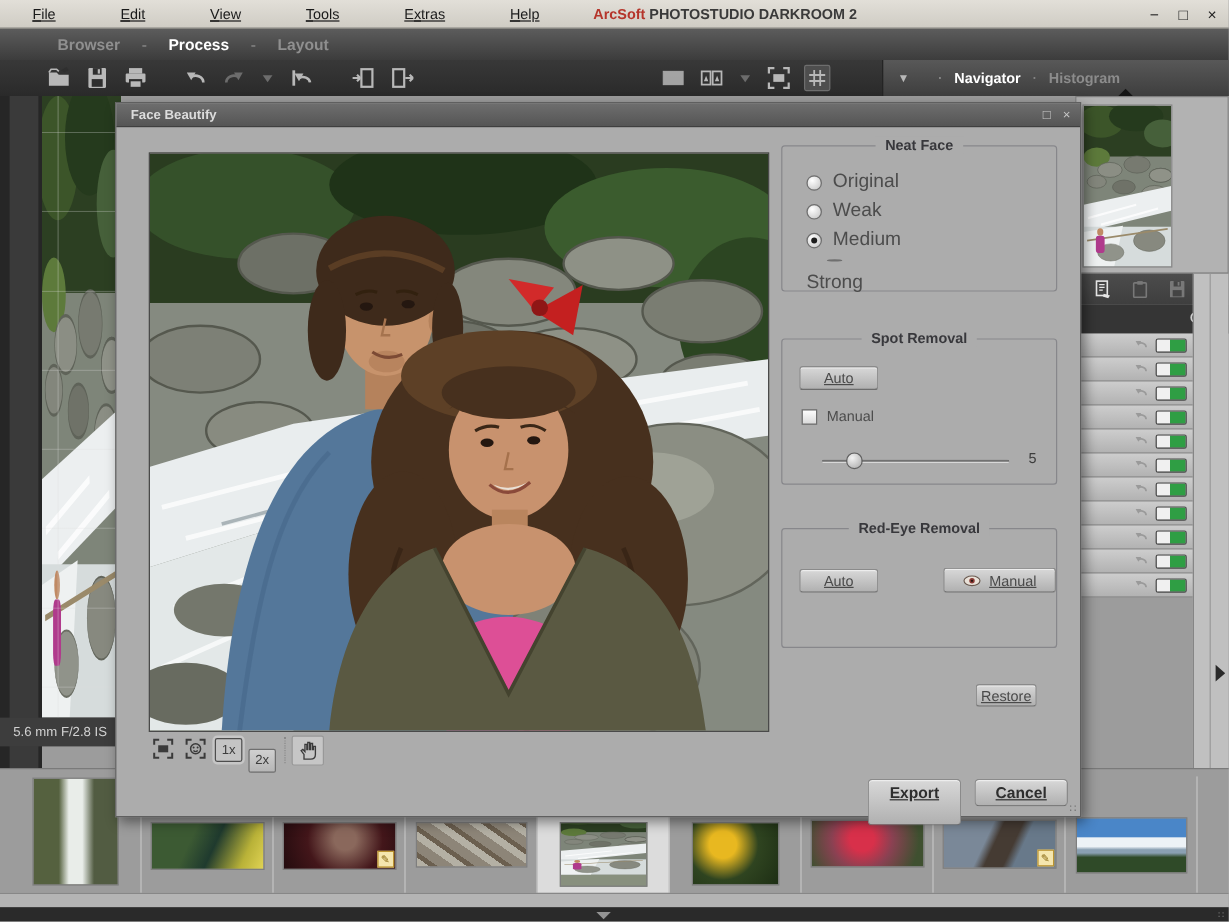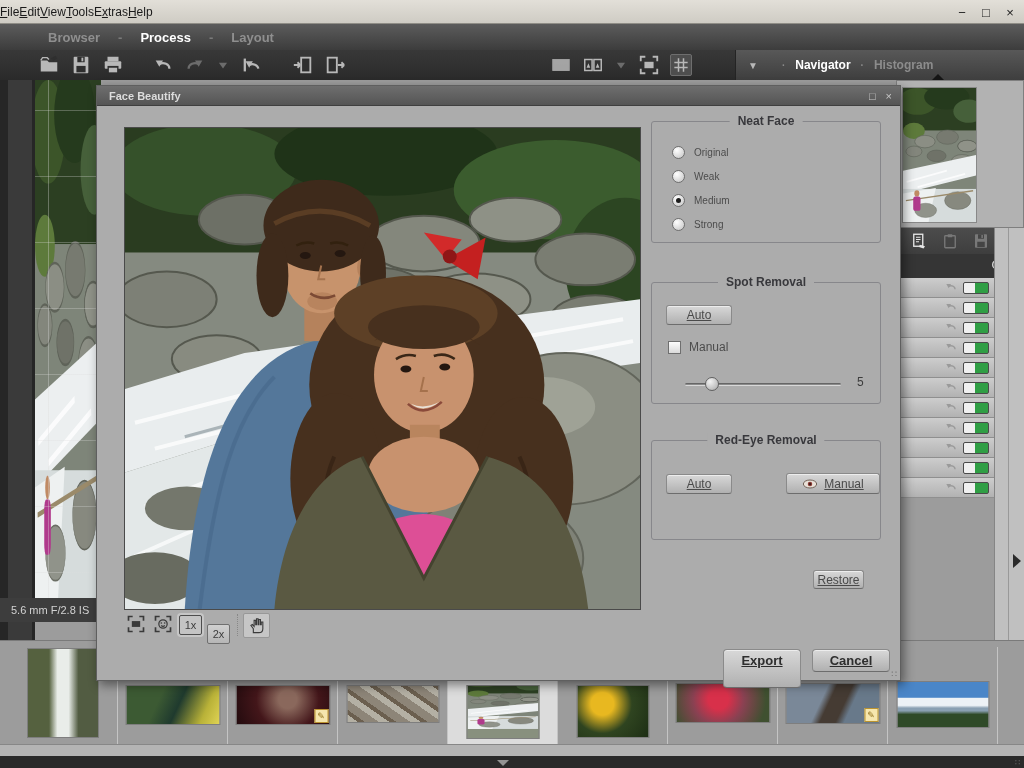--- a/index.html
+++ b/index.html
@@ -4,21 +4,21 @@
 <style>
   * { margin:0; padding:0; box-sizing:border-box; }
   html,body { width:1024px; height:768px; overflow:hidden; }
   body { font-family:"Liberation Sans", sans-serif; background:#9c9c9c; position:relative; }
   .abs { position:absolute; }
 
   
   #menubar { position:absolute; left:0; top:0; width:1024px; height:24px;
     background:linear-gradient(#e2dfd8,#cfccc4); border-bottom:1px solid #8f8d86;
     display:flex; align-items:center; font-size:12px; color:#1a1a1a; }
-  .menu-item { padding:0 0; cursor:default; }
+  .menu-item { padding:0 27px; cursor:default;text-decoration:underline; }
   .menu-item u { text-decoration:underline; }
   #app-title { position:absolute; left:50%; top:0; transform:translateX(-8%);
     height:24px; line-height:24px; font-weight:bold; font-size:12px; white-space:nowrap; }
   #app-title .brand { color:#b5352b; }
   #app-title .rest { color:#3a3a3a; }
   #win-controls { position:absolute; right:6px; top:0; height:24px; display:flex; gap:8px;
     align-items:center; font-size:13px; color:#222; }
   #win-controls span { width:16px; text-align:center; cursor:default; }
 
   
@@ -154,21 +154,21 @@
 
   
   .group { position:absolute; left:554px; width:230px; border:1px solid #87878b; border-radius:3px; }
   .group .legend { position:absolute; top:-8px; left:50%; transform:translateX(-50%); background:#acacac;
     padding:0 8px; font-size:12px; font-weight:bold; color:#38383c; white-space:nowrap; }
   .radio-row { position:absolute; left:20px; height:16px; display:flex; align-items:center; gap:9px; }
   .radio { width:13px; height:13px; border-radius:50%; border:1px solid #6f6f6f;
     background:radial-gradient(circle at 35% 30%, #ffffff, #c2c2c2); position:relative; }
   .radio.sel::after { content:""; position:absolute; left:3px; top:3px; width:5px; height:5px;
     border-radius:50%; background:#1d1d1d; }
-  .radio-label { font-size:10px; color:#4c4c4c; }
+  .radio-label { font-size:16px; color:#4c4c4c; }
   .btn { position:absolute; background:linear-gradient(#d8d8d8,#b0b0b0); border:1px solid #8a8a8a;
     border-bottom-color:#6d6d6d; border-radius:3px; color:#4a4a4a; font-size:12px; text-align:center;
     box-shadow:inset 0 1px 0 rgba(255,255,255,.55); cursor:default;text-decoration:underline; }
   .btn.big { font-weight:bold; font-size:13px; border-radius:4px; color:#2e2e2e; }
   .checkbox-row { position:absolute; display:flex; align-items:center; gap:8px; }
   .checkbox { width:13px; height:13px; border:1px solid #6f6f6f; background:linear-gradient(#fdfdfd,#dadada); }
   .cb-label { font-size:12px; color:#4c4c4c; }
   #spot-slider { position:absolute; left:33px; top:94px; width:156px; height:14px; }
   #spot-slider .track { position:absolute; left:0; top:6px; width:100%; height:3px; background:#8a8a8a;
     border-top:1px solid #666; border-bottom:1px solid #d8d8d8; border-radius:2px; }
@@ -371,20 +371,23 @@
 
 <div id="menubar">
   <div style="display:flex">
       <span class="menu-item"><u>F</u>ile</span>
       <span class="menu-item"><u>E</u>dit</span>
       <span class="menu-item"><u>V</u>iew</span>
       <span class="menu-item"><u>T</u>ools</span>
       <span class="menu-item">E<u>x</u>tras</span>
       <span class="menu-item"><u>H</u>elp</span>
     </div>
+  <div id="app-title">
+    <span class="brand">ArcSoft</span><span class="rest"> PHOTOSTUDIO DARKROOM 2</span>
+  </div>
   <div id="win-controls">
     <span>−</span>
     <span>□</span>
     <span>×</span>
   </div>
 </div>
 
 <div id="tabbar">
   <div style="display:flex;align-items:center;margin-left:30px">
       <span class="tab">Browser</span>
@@ -650,21 +653,21 @@
           <span class="radio-label">Original</span>
         </div>
         <div class="radio-row" style="top: 46px;">
           <span class="radio"></span>
           <span class="radio-label">Weak</span>
         </div>
         <div class="radio-row" style="top: 70px;">
           <span class="radio sel"></span>
           <span class="radio-label">Medium</span>
         </div>
-        <div class="radio-row" style="top: 94px;">
+        <div class="radio-row" style="top: 94px; flex-direction: column;">
           <span class="radio"></span>
           <span class="radio-label">Strong</span>
         </div>
       </div>
   </div>
 
   <div class="group" style="top:196px; height:122px">
     <span class="legend">Spot Removal</span>
     <div class="btn" style="left:14px; top:22px; width:66px; height:20px; line-height:19px">Auto</div>
     <div class="checkbox-row" style="left:16px; top:57px">

